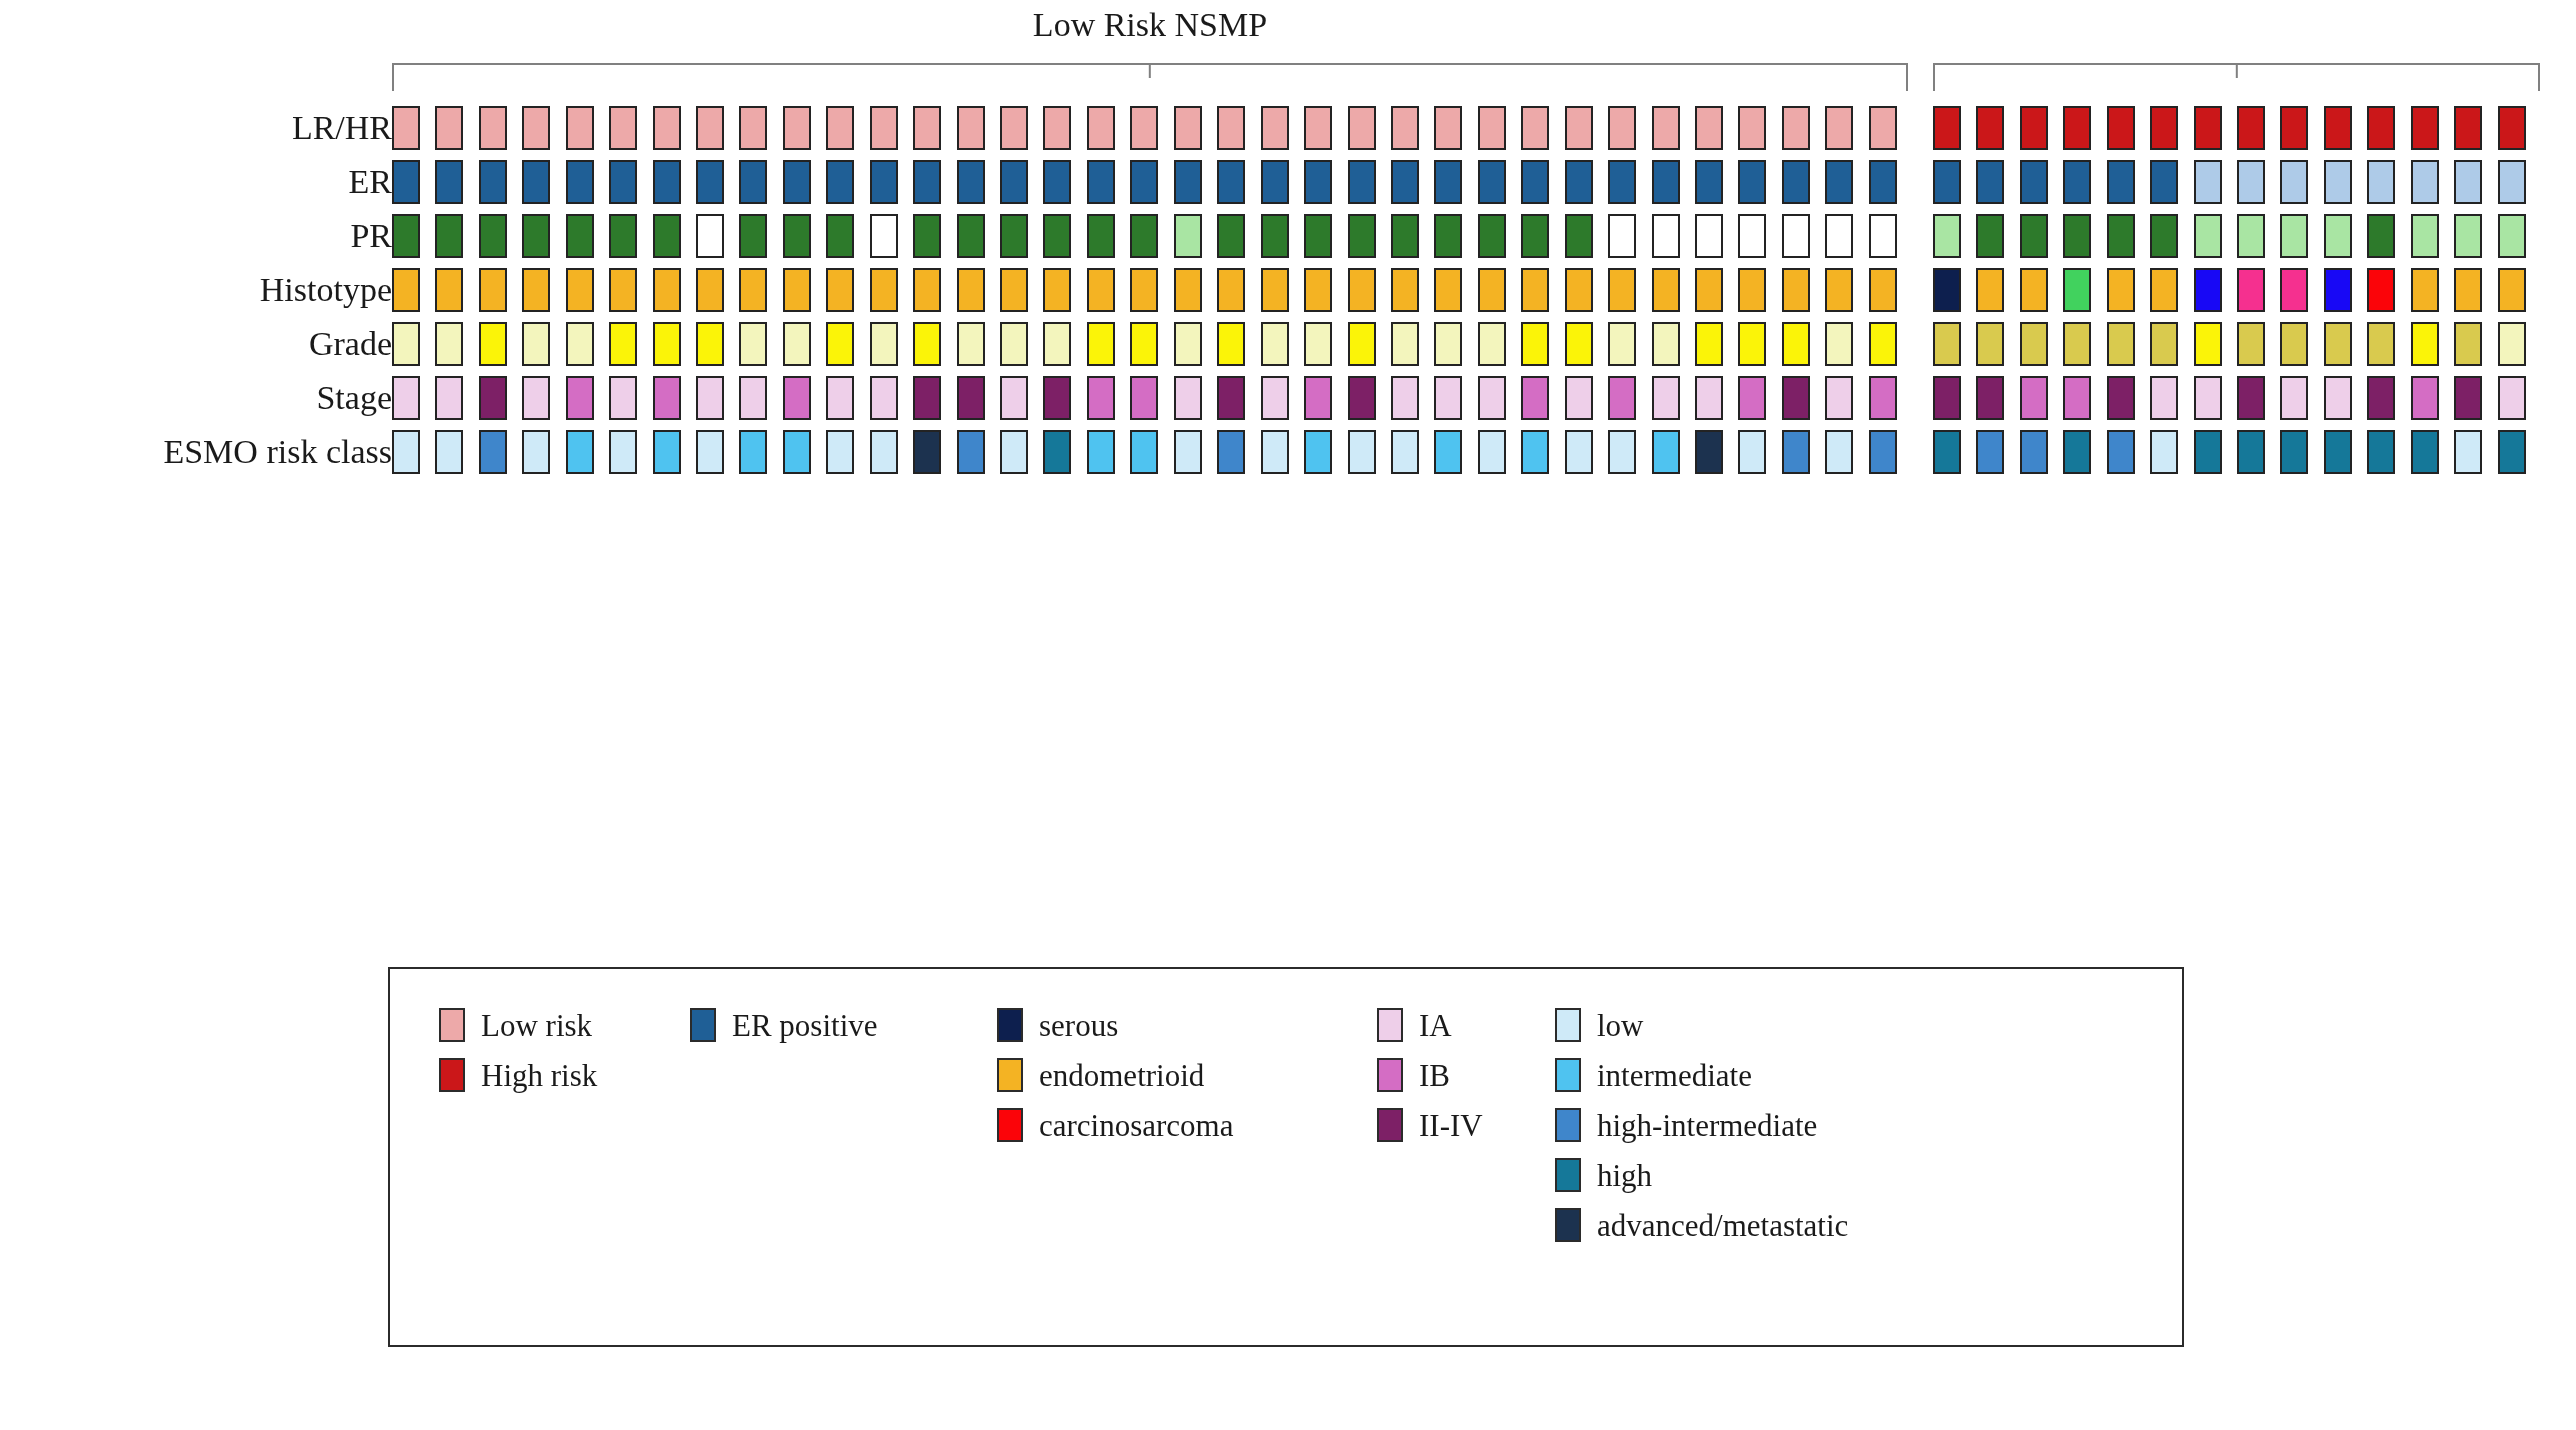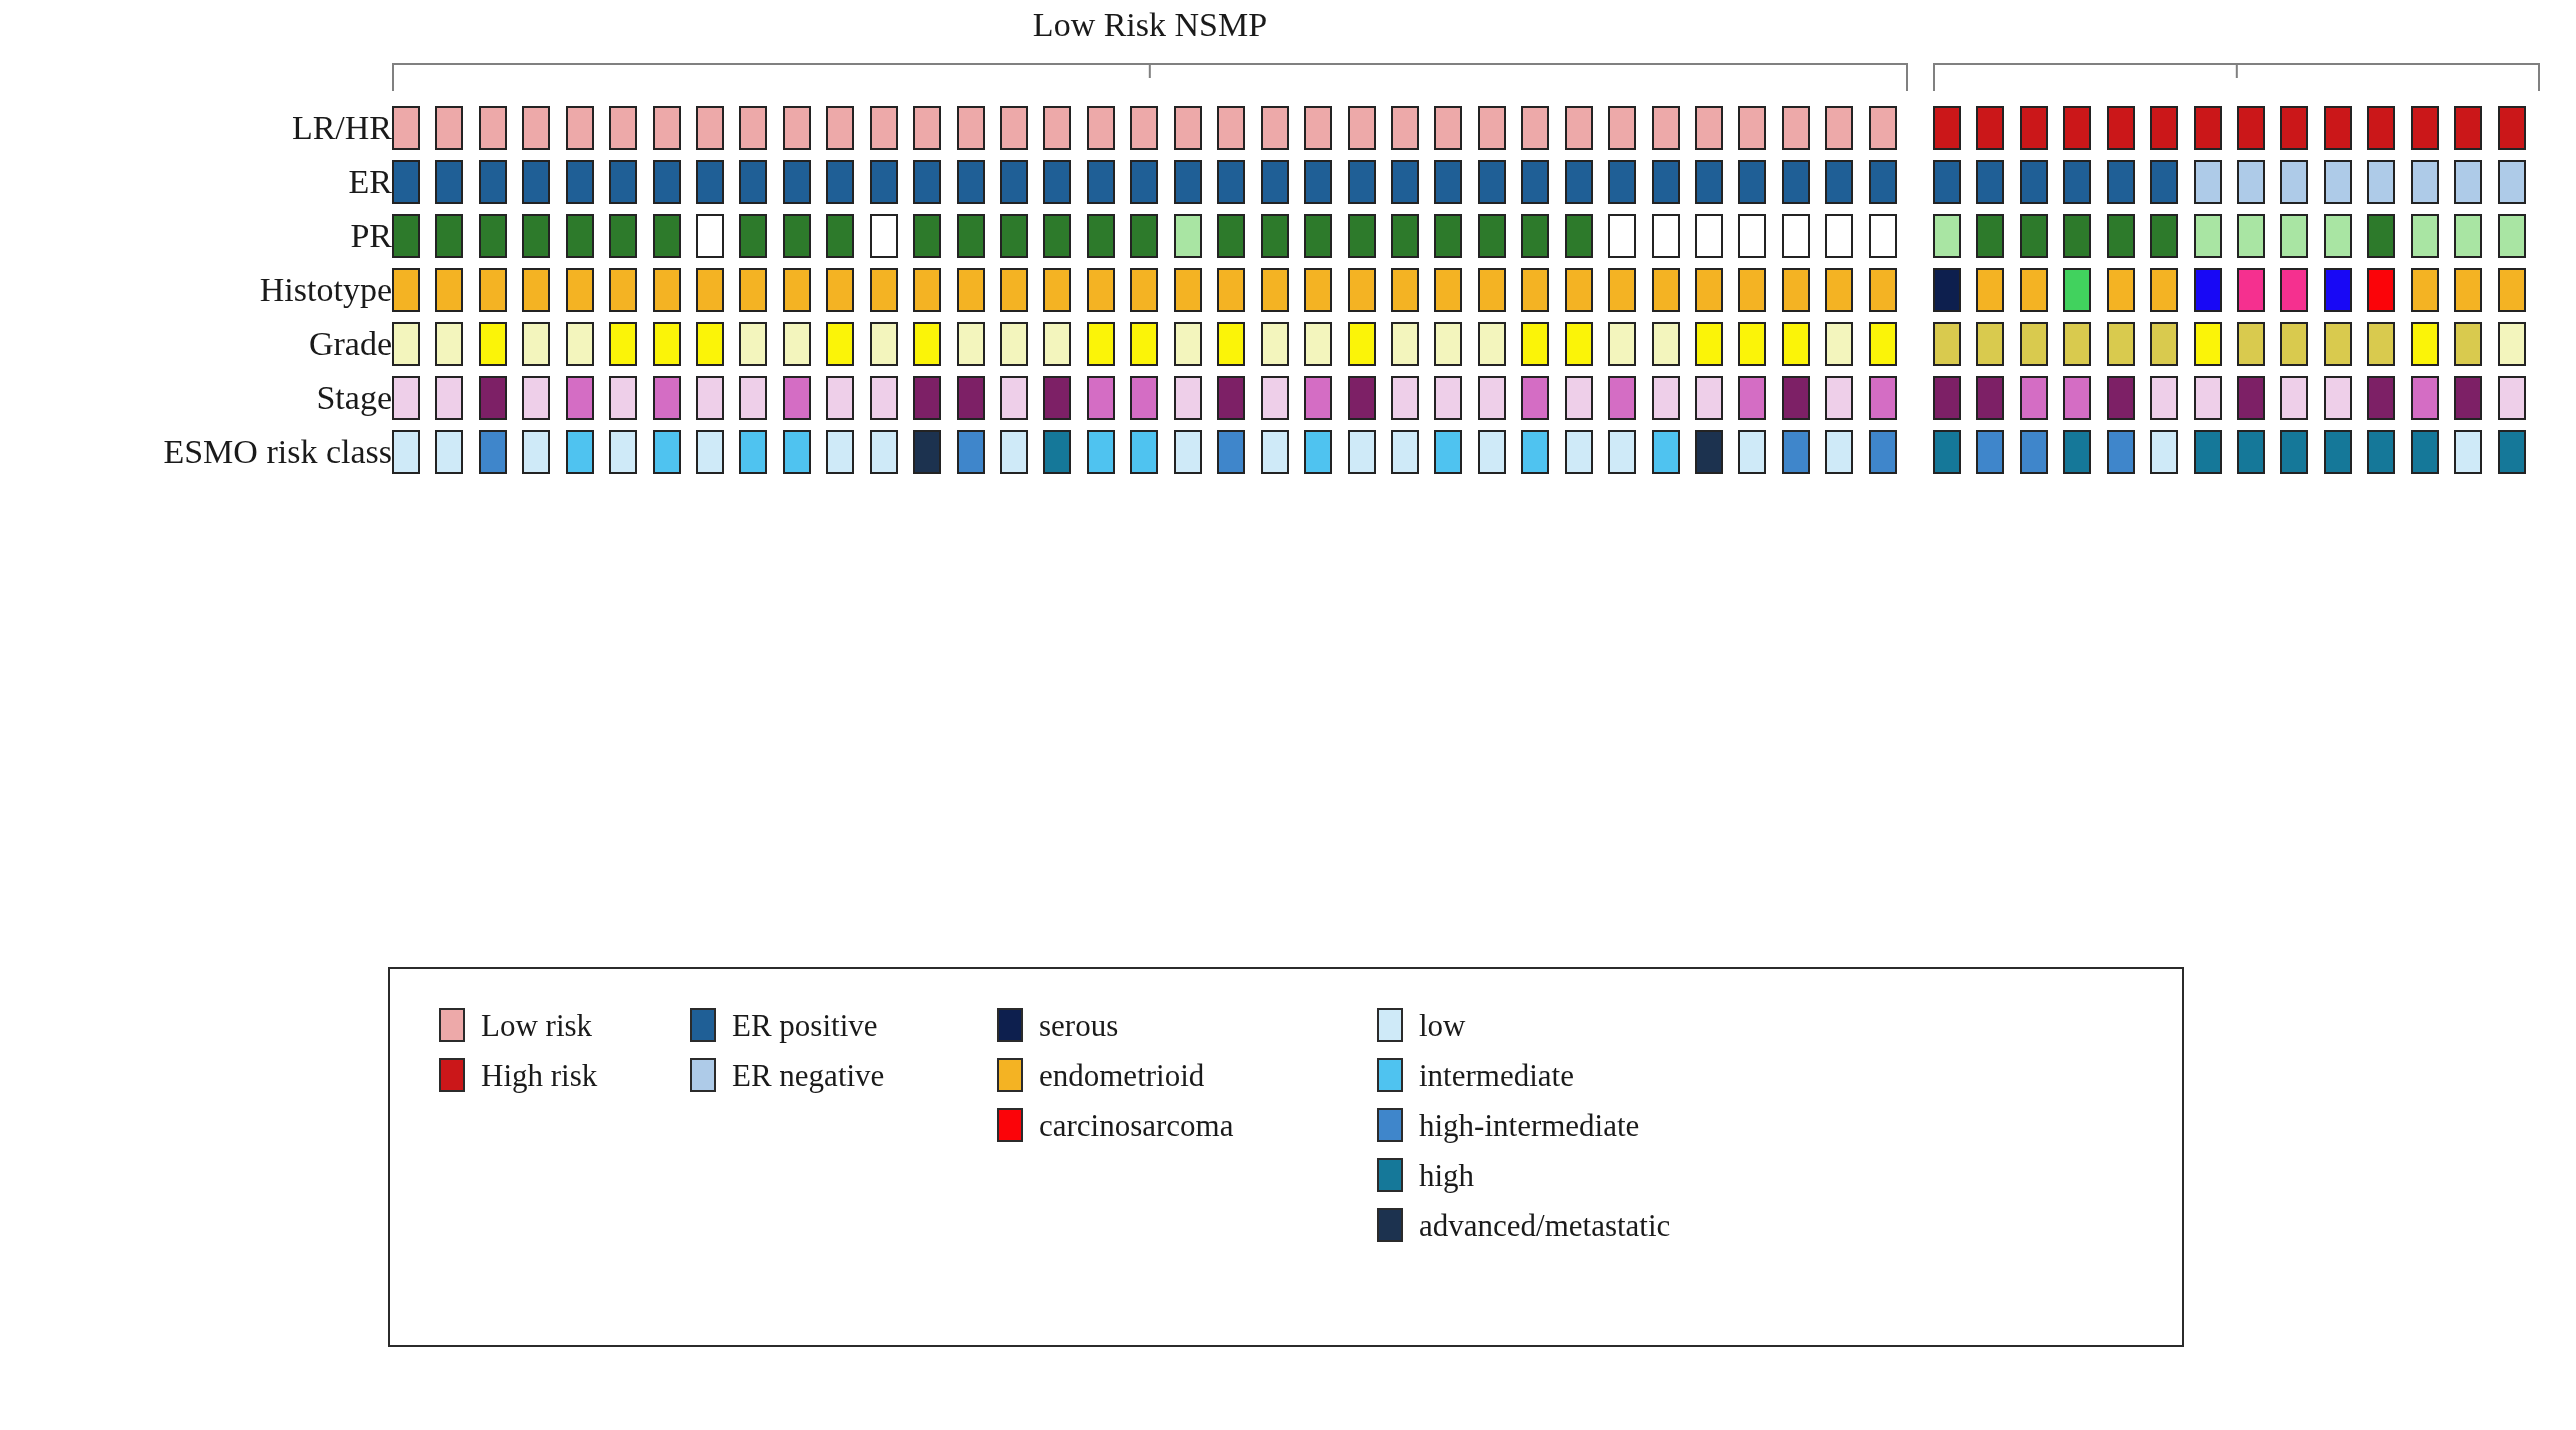--- a/index.html
+++ b/index.html
@@ -447,39 +447,49 @@
           <div class="lg-item">
             <span class="sw" style="background: rgb(203, 23, 25);"></span>
             <span class="lg-txt">High risk</span>
           </div>
         </div>
         <div class="lg-col" style="width: 307px;">
           <div class="lg-item">
             <span class="sw" style="background: rgb(31, 95, 150);"></span>
             <span class="lg-txt">ER positive</span>
           </div>
-          <div class="lg-item">
-            <span class="sw" style="background: rgb(174, 203, 232);"></span>
-            <span class="lg-txt">ER negative</span>
-          </div>
         </div>
         <div class="lg-col" style="width: 380px;">
           <div class="lg-item">
             <span class="sw" style="background: rgb(13, 31, 78);"></span>
             <span class="lg-txt">serous</span>
           </div>
           <div class="lg-item">
             <span class="sw" style="background: rgb(244, 179, 35);"></span>
             <span class="lg-txt">endometrioid</span>
           </div>
           <div class="lg-item">
             <span class="sw" style="background: rgb(251, 4, 9);"></span>
             <span class="lg-txt">carcinosarcoma</span>
           </div>
         </div>
+        <div class="lg-col" style="width: 178px;">
+          <div class="lg-item">
+            <span class="sw" style="background: rgb(238, 207, 233);"></span>
+            <span class="lg-txt">IA</span>
+          </div>
+          <div class="lg-item">
+            <span class="sw" style="background: rgb(212, 109, 196);"></span>
+            <span class="lg-txt">IB</span>
+          </div>
+          <div class="lg-item">
+            <span class="sw" style="background: rgb(125, 32, 102);"></span>
+            <span class="lg-txt">II-IV</span>
+          </div>
+        </div>
         <div class="lg-col" style="width: 194px;">
           <div class="lg-item">
             <span class="sw" style="background: rgb(207, 234, 248);"></span>
             <span class="lg-txt">low</span>
           </div>
           <div class="lg-item">
             <span class="sw" style="background: rgb(79, 195, 240);"></span>
             <span class="lg-txt">intermediate</span>
           </div>
           <div class="lg-item">

